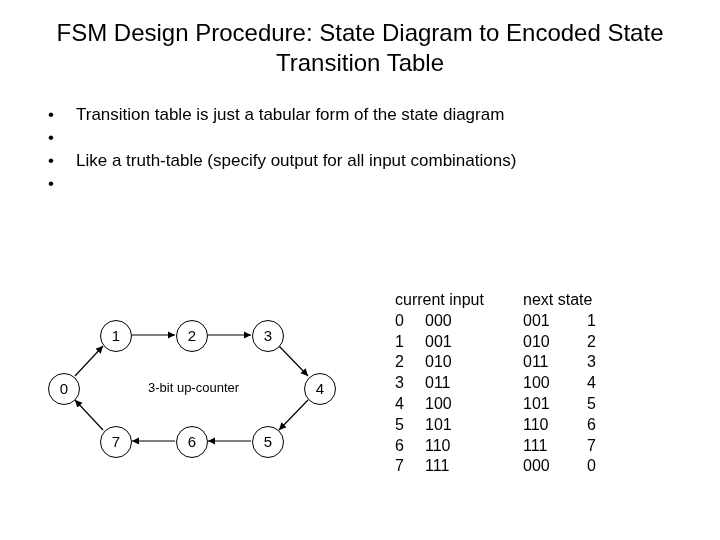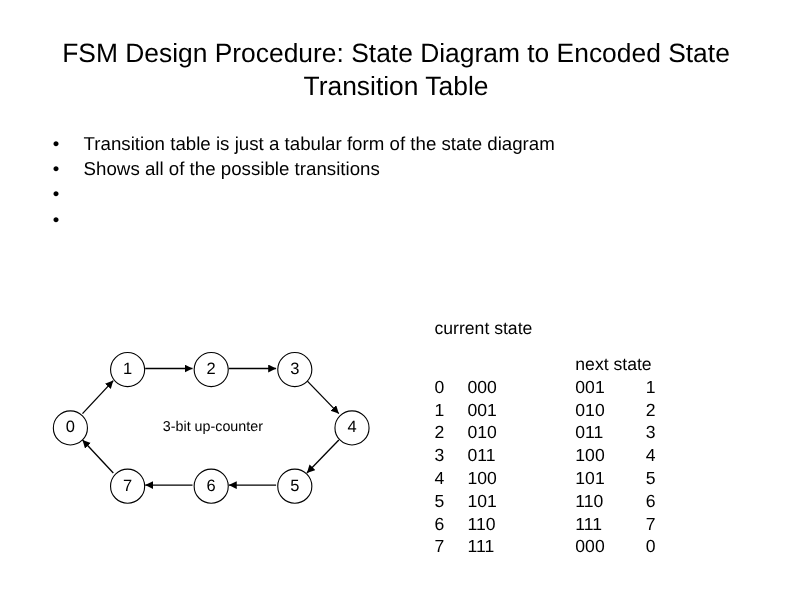--- a/index.html
+++ b/index.html
@@ -11,21 +11,20 @@
     font-family: Arial, Helvetica, sans-serif;
     color: #000;
     overflow: hidden;
     position: relative;
   }
   .title {
     text-align: center;
     font-size: 24px;
     padding: 18px 40px 8px 40px;
     line-height: 1.25;
-    margin-top: 16px;
   }
   .bullets {
     margin: 18px 0 0 48px;
     font-size: 17px;
     font-family: Verdana, Arial, sans-serif;
   }
   .bullets .row {
     display: flex;
     align-items: flex-start;
     line-height: 1.35;
@@ -78,43 +77,43 @@
     left: 395px;
     top: -10px;
     font-size: 16px;
     font-family: Verdana, Arial, sans-serif;
     line-height: 1.3;
   }
   .table-area .hdr {
     display: flex;
   }
   .table-area .hdr .h1 { width: 128px; }
-  .table-area .hdr .h2 { width: 120px; margin-top: 32px; }
+  .table-area .hdr .h2 { width: 120px; }
   .table-area .trow { display: flex; }
   .table-area .c-dec { width: 30px; }
   .table-area .c-bin { width: 98px; }
   .table-area .c-nxbin { width: 64px; text-align:left;}
   .table-area .c-nxdec { width: 30px; }
 </style>
 </head>
 <body>
 
 <div class="title">FSM Design Procedure: State Diagram to Encoded State Transition Table</div>
 
 <div class="bullets">
   <div class="row">
     <span class="dot">•</span>
     <span>Transition table is just a tabular form of the state diagram</span>
   </div>
   <div class="row">
     <span class="dot">•</span>
-    <span>Shows all of the possible transitions</span>
-  </div>
-  <div class="row">
-    <span class="dot">•</span>
+  </div>
+  <div class="row">
+    <span class="dot">•</span>
+    <span>Like a truth-table (specify output for all input combinations)</span>
   </div>
   <div class="row">
     <span class="dot">•</span>
   </div>
 </div>
 
 <div class="lower">
   <div class="diagram">
     <svg class="edges" viewBox="0 0 300 200">
       <defs>
@@ -138,21 +137,21 @@
     <div class="state" style="left:204px;top:20px;">3</div>
     <div class="state" style="left:256px;top:73px;">4</div>
     <div class="state" style="left:204px;top:126px;">5</div>
     <div class="state" style="left:128px;top:126px;">6</div>
     <div class="state" style="left:52px; top:126px;">7</div>
     <div class="caption" style="left:100px; top:80px;">3-bit up-counter</div>
   </div>
 
   <div class="table-area">
     <div class="hdr">
-      <div class="h1">current state</div>
+      <div class="h1">current input</div>
       <div class="h2">next state</div>
     </div>
     <div id="table-rows">
         <div class="trow">
           <span class="c-dec">0</span>
           <span class="c-bin">000</span>
           <span class="c-nxbin">001</span>
           <span class="c-nxdec">1</span>
         </div>
         <div class="trow">

